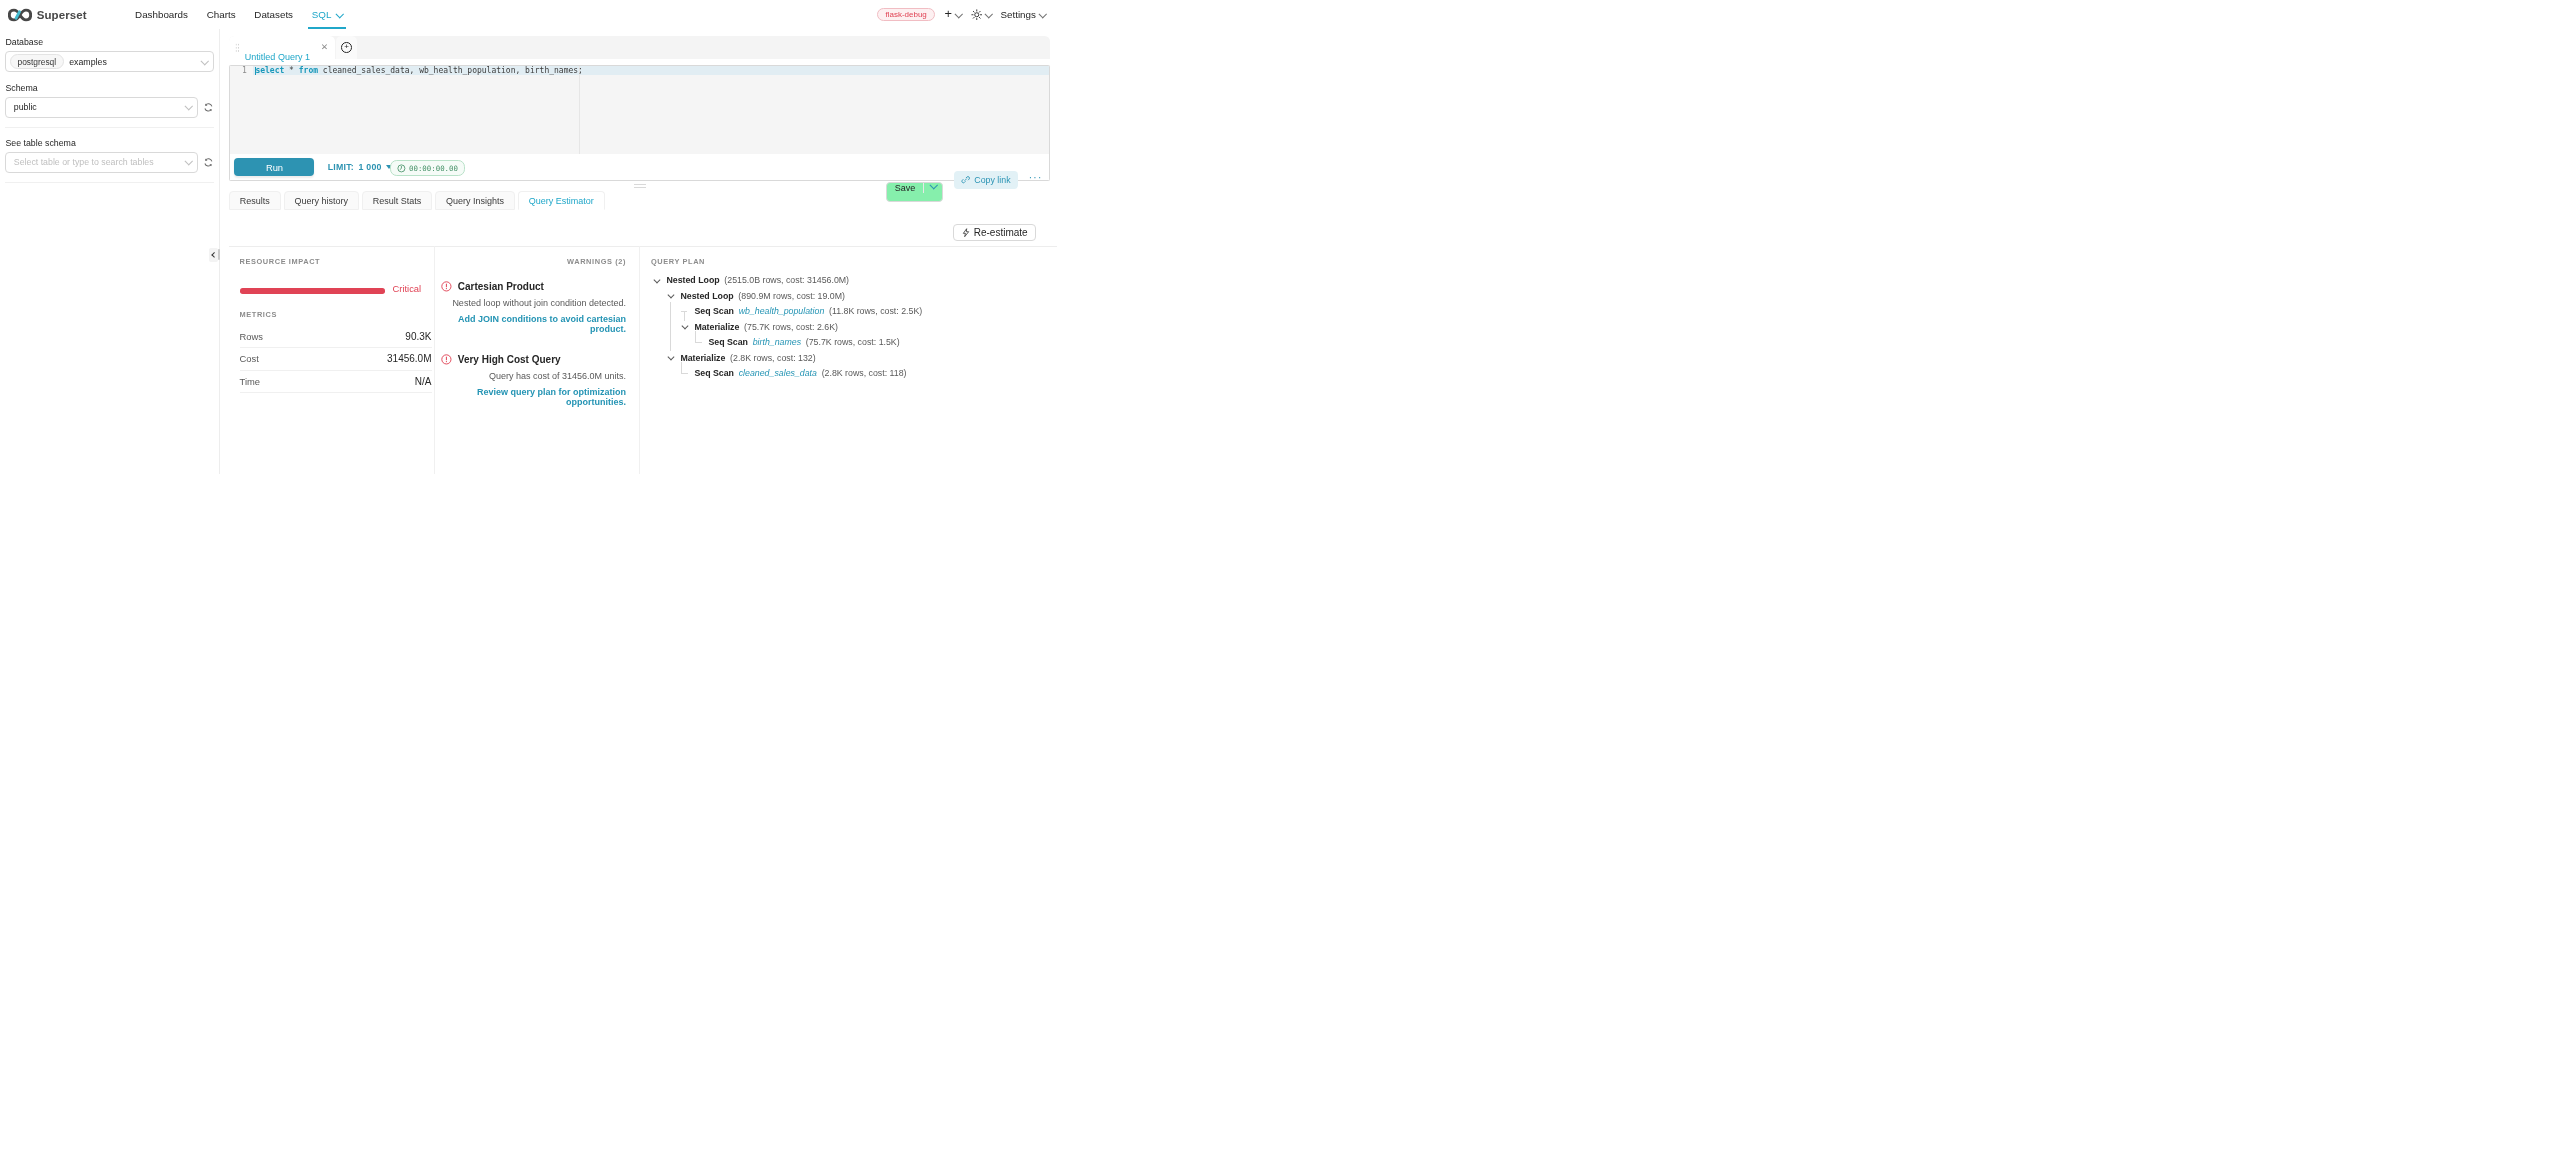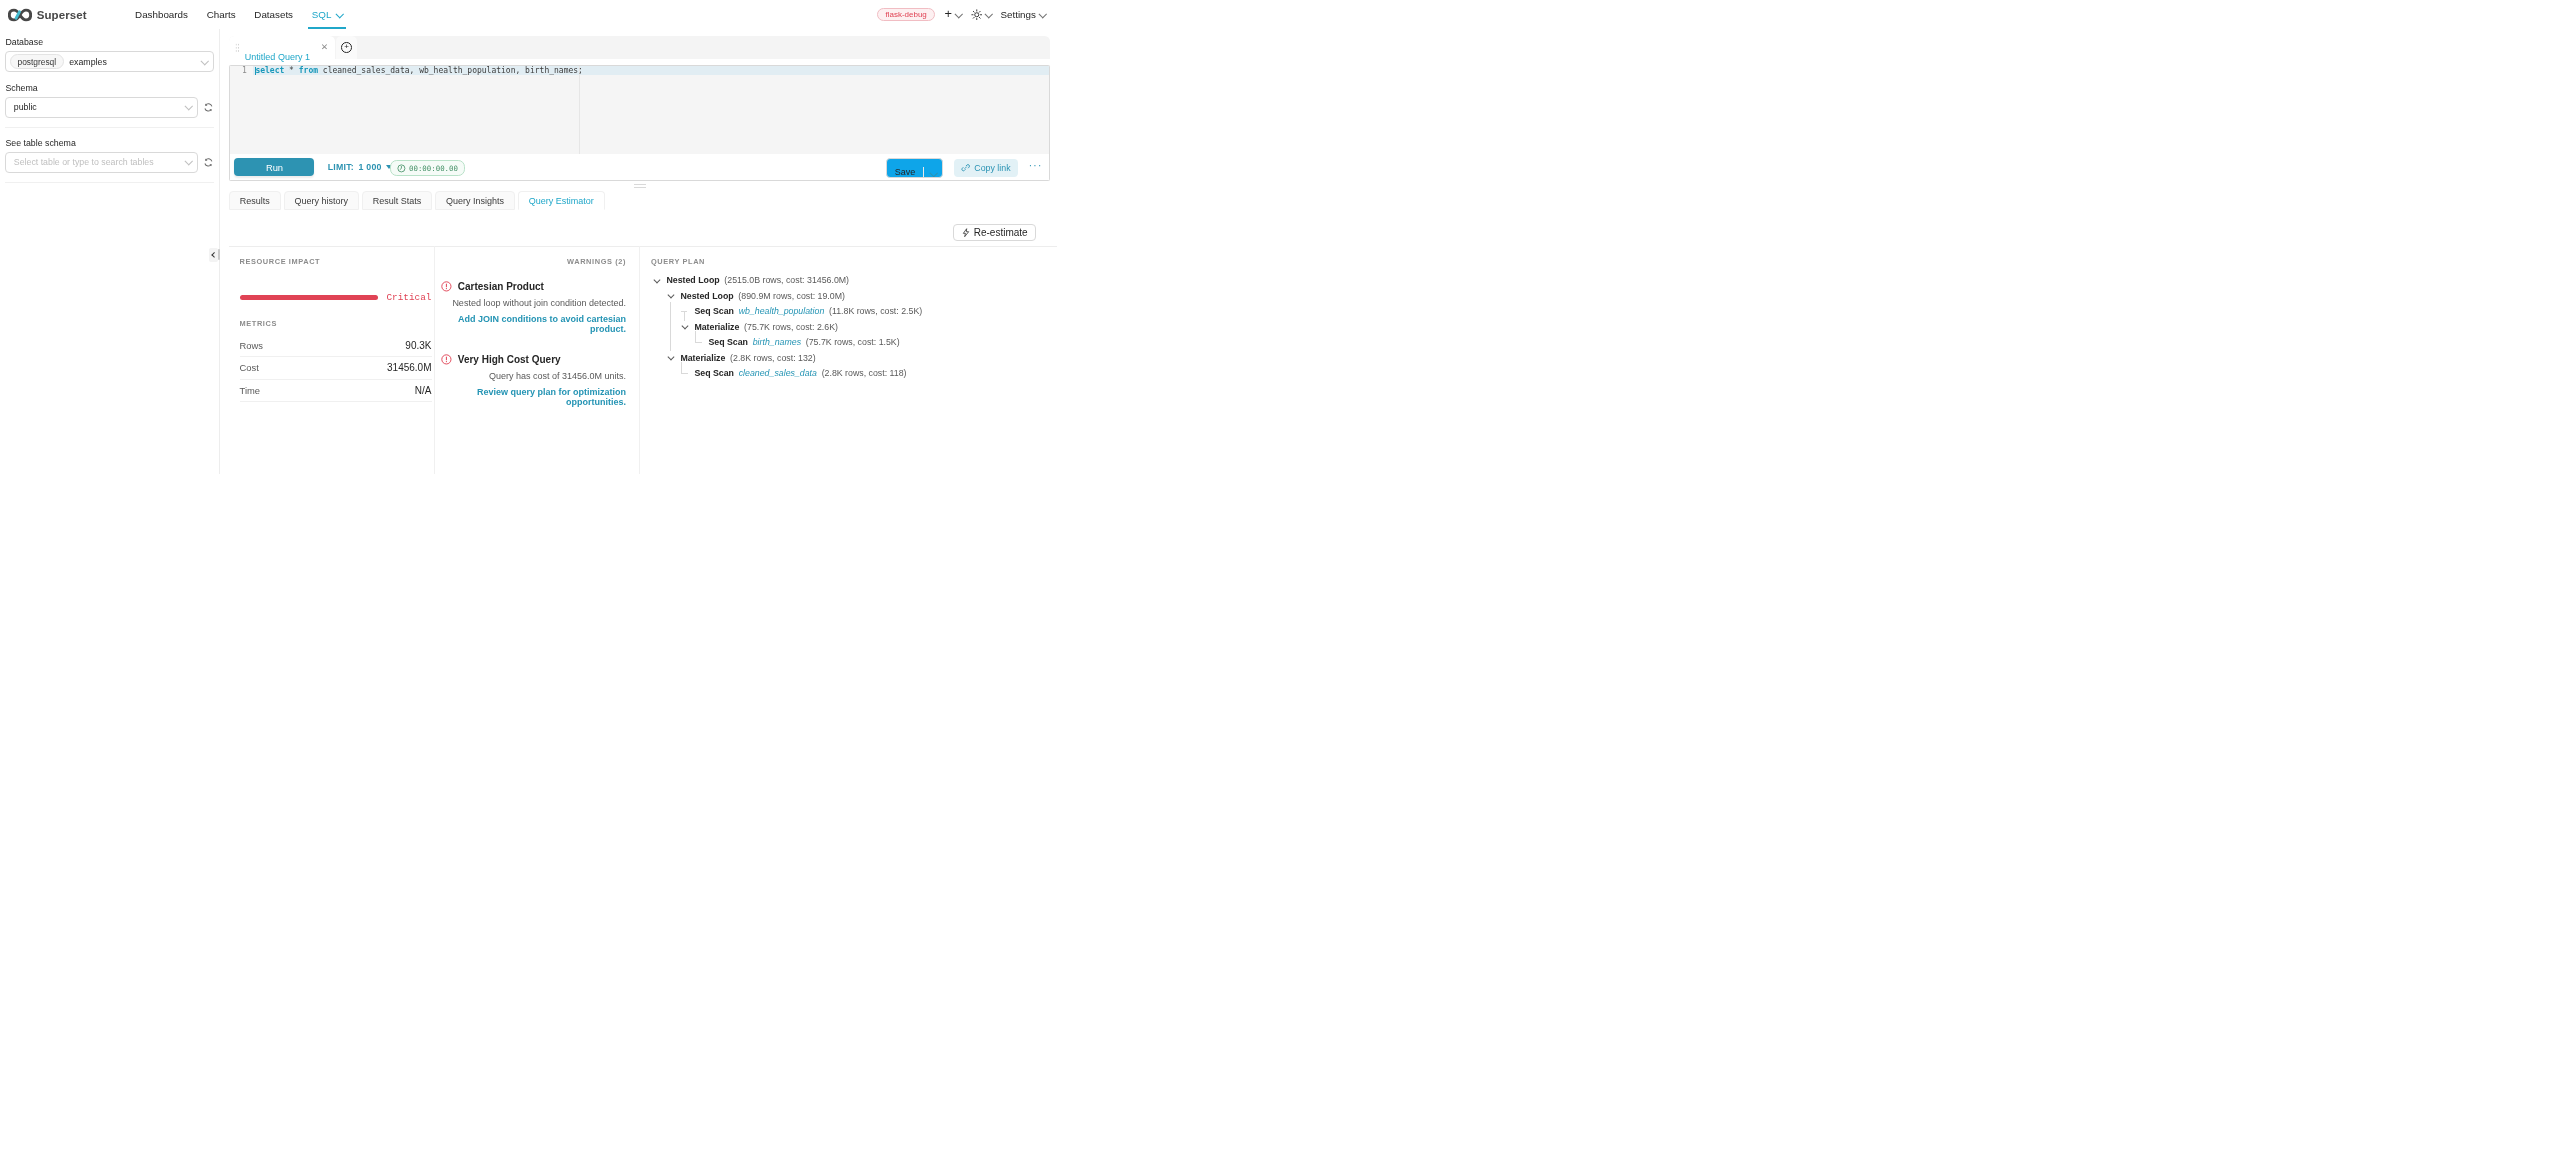--- a/index.html
+++ b/index.html
@@ -58,21 +58,21 @@
 
   
   .toolbar{position:absolute;left:0;right:0;bottom:0;height:25.6px;background:#fff;}
   .run-btn{position:absolute;left:4.7px;top:4px;width:80px;height:17.5px;background:#2d93b2;border:none;border-radius:4px;color:#fff;font-size:9.4px;font-family:inherit;cursor:pointer;box-shadow:0 1.3px 2px rgba(0,0,0,.08);}
   .limit-group{position:absolute;left:98px;top:0;height:25.6px;display:flex;align-items:center;gap:4.7px;cursor:pointer;}
   .limit-label,.limit-value{font-size:8.8px;font-weight:600;color:#2d93b2;letter-spacing:0.2px;}
   .caret-solid{width:0;height:0;border-left:3.4px solid transparent;border-right:3.4px solid transparent;border-top:4px solid #2d93b2;}
   .timer-pill{position:absolute;left:160px;top:6px;height:13.5px;border:0.7px solid #b9e2c9;background:#f5fbf7;border-radius:6.7px;display:flex;align-items:center;gap:3.4px;padding:0 6px;}
   .timer-text{font-family:"DejaVu Sans Mono",monospace;font-size:7.4px;color:#439066;}
   .toolbar-right{position:absolute;right:6.7px;top:4px;display:flex;align-items:center;}
-  .save-btn{height:17.5px;display:flex;align-items:flex-end;border:0.7px solid #d9d9d9;border-radius:4px;background:#0ea5e9;overflow:hidden;cursor:pointer;}
+  .save-btn{height:17.5px;display:flex;align-items:flex-start;border:0.7px solid #d9d9d9;border-radius:4px;background:#86efac;overflow:hidden;cursor:pointer;margin-top:24px;}
   .save-label{display:flex;align-items:center;padding:0 8px;font-size:9px;color:#262626;border-right:0.7px solid #e8e8e8;}
   .save-caret{display:flex;align-items:center;justify-content:center;width:17.5px;}
   .save-caret .caret{border-color:#2d93b2;}
   .copylink-btn{height:17.5px;margin-left:10.8px;display:flex;align-items:center;gap:4px;background:#e2f1f6;border:none;border-radius:4px;padding:0 7.4px;font-size:8.8px;color:#2a93b4;font-family:inherit;cursor:pointer;}
   .more-btn{margin-left:10.8px;color:#2a93b4;font-size:10px;letter-spacing:1.3px;cursor:pointer;line-height:1;padding-bottom:4px;}
 
   
   .splitter{position:absolute;left:414px;top:155px;width:11.5px;cursor:row-resize;}
   .splitter div{height:1.3px;background:#d9d9d9;margin-bottom:1.3px;}
 
@@ -81,21 +81,21 @@
   .rtab{height:19px;display:flex;align-items:center;padding:0 10px;font-size:9px;color:#3b3b3b;background:#fafafa;border:0.7px solid #f0f0f0;border-radius:4px 4px 0 0;cursor:pointer;box-sizing:border-box;}
   .rtab.active{background:#fff;color:#20a7c9;border-bottom-color:#fff;font-weight:500;}
 
   
   .panel{position:absolute;left:0;right:0;top:181px;bottom:0;background:#fff;}
   .reestimate-btn{position:absolute;right:21px;top:14px;height:17px;display:flex;align-items:center;gap:4px;border:0.7px solid #d9d9d9;border-radius:4px;background:#fff;padding:0 7.4px;font-size:10px;color:#262626;font-family:inherit;cursor:pointer;}
   .panel-divider{position:absolute;left:8.8px;right:0;top:36px;border-top:0.7px solid #ededed;}
   .vdiv{position:absolute;top:36px;bottom:0;width:0.7px;background:#f0f0f0;}
   .col{position:absolute;top:36px;bottom:0;}
   .sec-heading{font-size:7.4px;font-weight:600;letter-spacing:0.6px;color:#8c8c8c;margin-top:10.8px;}
-  .impact-row{display:flex;align-items:center;margin-top:26px;font-family:Liberation Mono, monospace;}
+  .impact-row{display:flex;align-items:flex-end;margin-top:17px;}
   .impact-bar{width:145px;height:5.4px;border-radius:2.7px;background:#e04355;}
   .impact-level{margin-left:8px;font-size:9.4px;color:#e04355;}
   .metric-row{height:21.6px;display:flex;align-items:center;justify-content:space-between;border-bottom:0.7px solid #f0f0f0;}
   .metric-rows{margin-top:6.7px;}
   .metric-label{font-size:9.4px;color:#595959;}
   .metric-value{font-size:10px;font-weight:400;color:#262626;}
 
   .warn-block{margin-top:15px;}
   .warn-title-row{display:flex;align-items:center;gap:6px;}
   .warn-title{font-size:10px;font-weight:600;color:#262626;}

